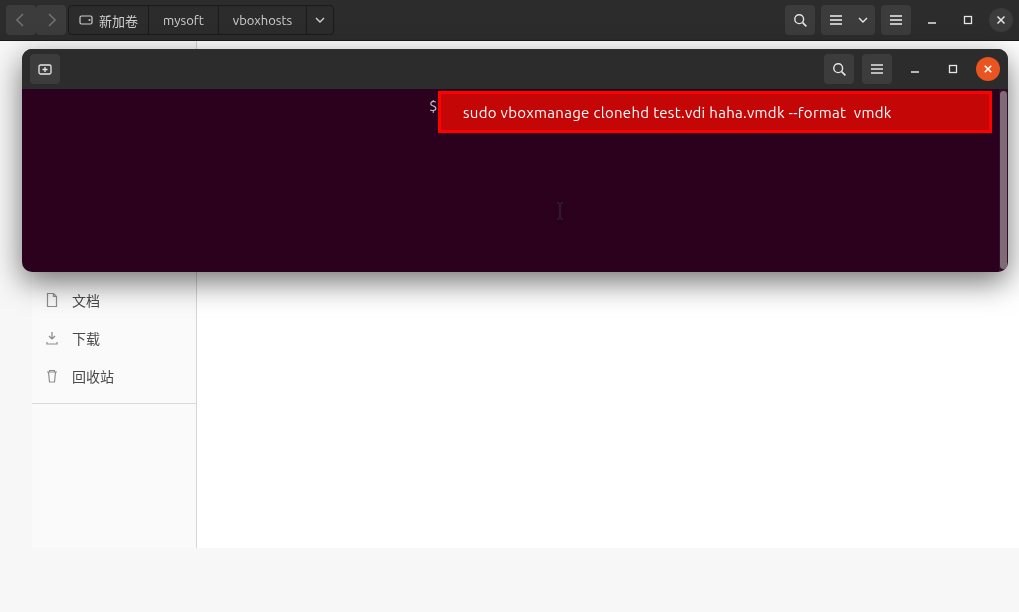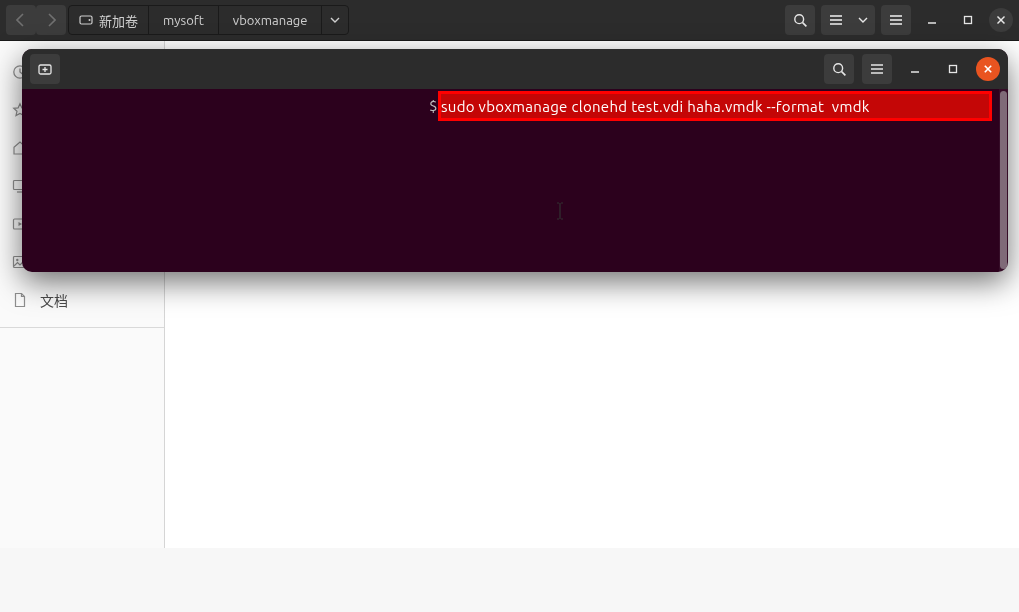--- a/index.html
+++ b/index.html
@@ -33,21 +33,21 @@
     .hdr-spacer { flex:1; }
     .hdr-group { display:flex; gap:0; }
     .hdr-group .hdr-btn { border-radius:0; }
     .hdr-group .hdr-btn:first-child { border-radius:4px 0 0 4px; }
     .hdr-group .hdr-btn:last-child  { border-radius:0 4px 4px 0; }
     .hdr-btn.close { background:#3c3c3c; border-radius:50%; width:24px; height:24px; }
     .hdr-btn.winctl { background:transparent; }
     .hdr-right { display:flex; align-items:center; gap:6px; }
 
     
-    .fm-body { display:flex; height:507px; }
+    .fm-body { display:flex; height:507px;padding-left:32px; }
     .sidebar {
       width:165px; background:#fafafa; border-right:1px solid #d5d5d5;
       padding-top:12px;
     }
     .side-item {
       display:flex; align-items:center; gap:12px;
       height:38px; padding:0 12px;
       font-size:14px; color:#4a4a4a;
     }
     .side-item svg { flex:none; opacity:.65; }
@@ -72,24 +72,24 @@
       display:flex; align-items:center; justify-content:center;
     }
     .term-body {
       position:relative; height:183px;
       font-family:"Ubuntu Mono","Courier New",monospace;
       font-size:15px; color:#eeeeee; white-space:pre;
     }
     .prompt { position:absolute; top:8px; left:407px; color:#c0c0c0; }
     .highlight-box {
       position:absolute; top:2px; left:416px;
-      width:554px; height:30px;
+      width:554px; height:42px;
       background:#c40606;
       border:3px solid #ff0000;
-      display:flex; align-items:center; padding:0 0;
+      display:flex; align-items:center; padding:0 22px;
     }
     .highlight-box span { color:#ffffff; letter-spacing:.3px; }
     .term-scroll {
         position:absolute; right:0; top:0; width:9px; height:100%;
         background:rgba(255,255,255,.05);
     }
     .term-scroll-thumb {
         position:absolute; right:1px; top:2px; width:7px; height:178px;
         background:rgba(200,200,200,.5); border-radius:4px;
     }
@@ -119,21 +119,21 @@
       <svg width="14" height="14" viewBox="0 0 14 14">
         <rect x="1" y="3" width="12" height="8" rx="1.5" stroke="#cfcfcf" fill="none" stroke-width="1.2"></rect>
         <circle cx="10.5" cy="7" r="1" fill="#cfcfcf"></circle>
       </svg>
       <span>新加卷</span>
     </div>
     <div class="crumb">
       <span>mysoft</span>
     </div>
     <div class="crumb">
-      <span>vboxmanage</span>
+      <span>vboxhosts</span>
     </div>
     <div class="crumb drop" style="padding:0 8px">
       <svg width="10" height="6" viewBox="0 0 10 6">
           <path d="M1 1 5 5 9 1" stroke="#cfcfcf" stroke-width="1.4" fill="none"></path>
         </svg>
     </div>
   </div>
 
   <div class="hdr-spacer"></div>
 
@@ -221,20 +221,33 @@
           <path d="M2 12l3.5-3.5 2.5 2.5L12 7l2.5 3" stroke="#555" fill="none" stroke-width="1.2"></path>
         </svg>
     </div>
     <div class="side-item">
       <svg width="16" height="16" viewBox="0 0 16 16">
           <path d="M3.5 1.5h6l3 3v10h-9z" stroke="#555" fill="none" stroke-width="1.2"></path>
           <path d="M9.5 1.5v3h3" stroke="#555" fill="none" stroke-width="1.2"></path>
         </svg>
       <span>文档</span>
     </div>
+    <div class="side-item">
+      <svg width="16" height="16" viewBox="0 0 16 16">
+          <path d="M8 2v7m0 0L5 6m3 3 3-3" stroke="#555" fill="none" stroke-width="1.3"></path>
+          <path d="M3 12v2h10v-2" stroke="#555" fill="none" stroke-width="1.2"></path>
+        </svg>
+      <span>下载</span>
+    </div>
+    <div class="side-item">
+      <svg width="16" height="16" viewBox="0 0 16 16">
+          <path d="M3 4h10M5.5 4V2.5h5V4M4.5 4l1 10h5l1-10" stroke="#555" fill="none" stroke-width="1.2"></path>
+        </svg>
+      <span>回收站</span>
+    </div>
     <div class="side-sep"></div>
   </div>
   <div class="content"></div>
 </div>
 
 <div class="term-window">
   <div class="term-header">
     <div class="hdr-btn">
       <svg width="16" height="14" viewBox="0 0 16 14">
         <rect x="2" y="3" width="12" height="9" rx="1.5" stroke="#e6e6e6" fill="none" stroke-width="1.3"></rect>

